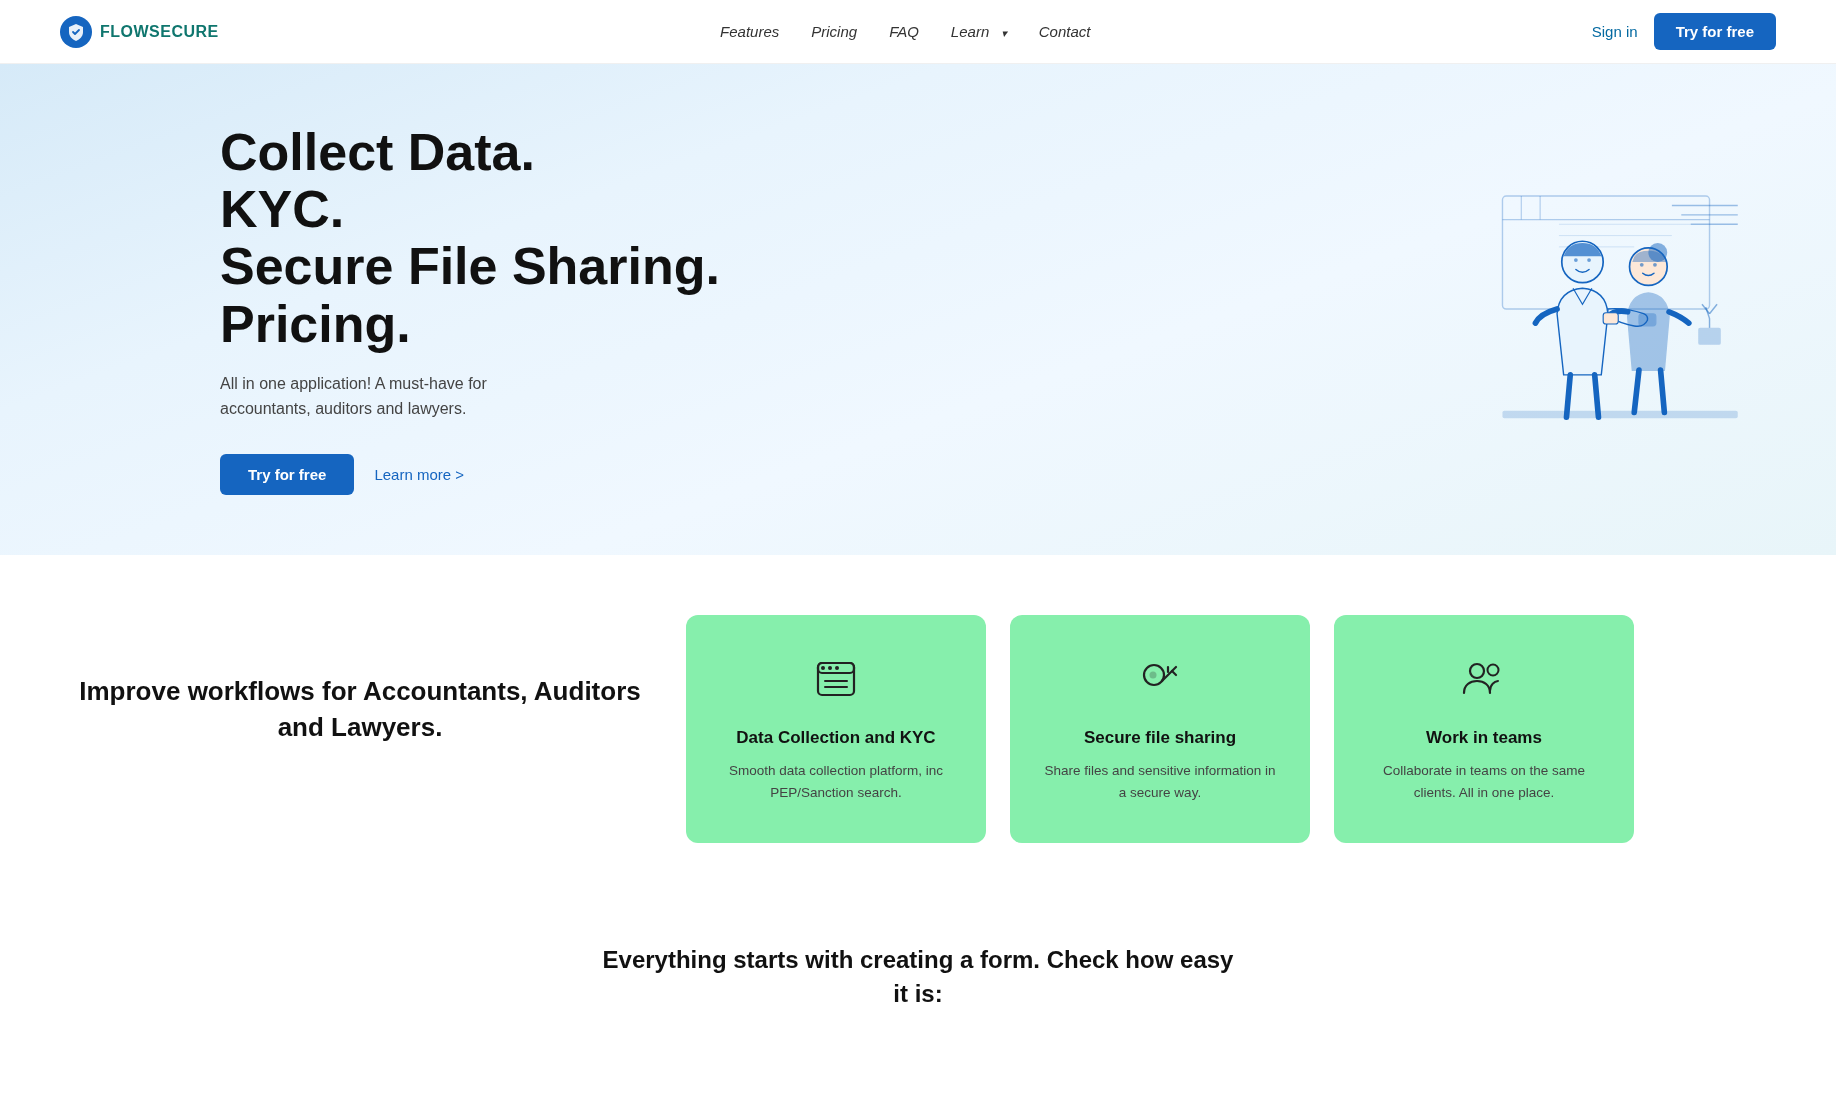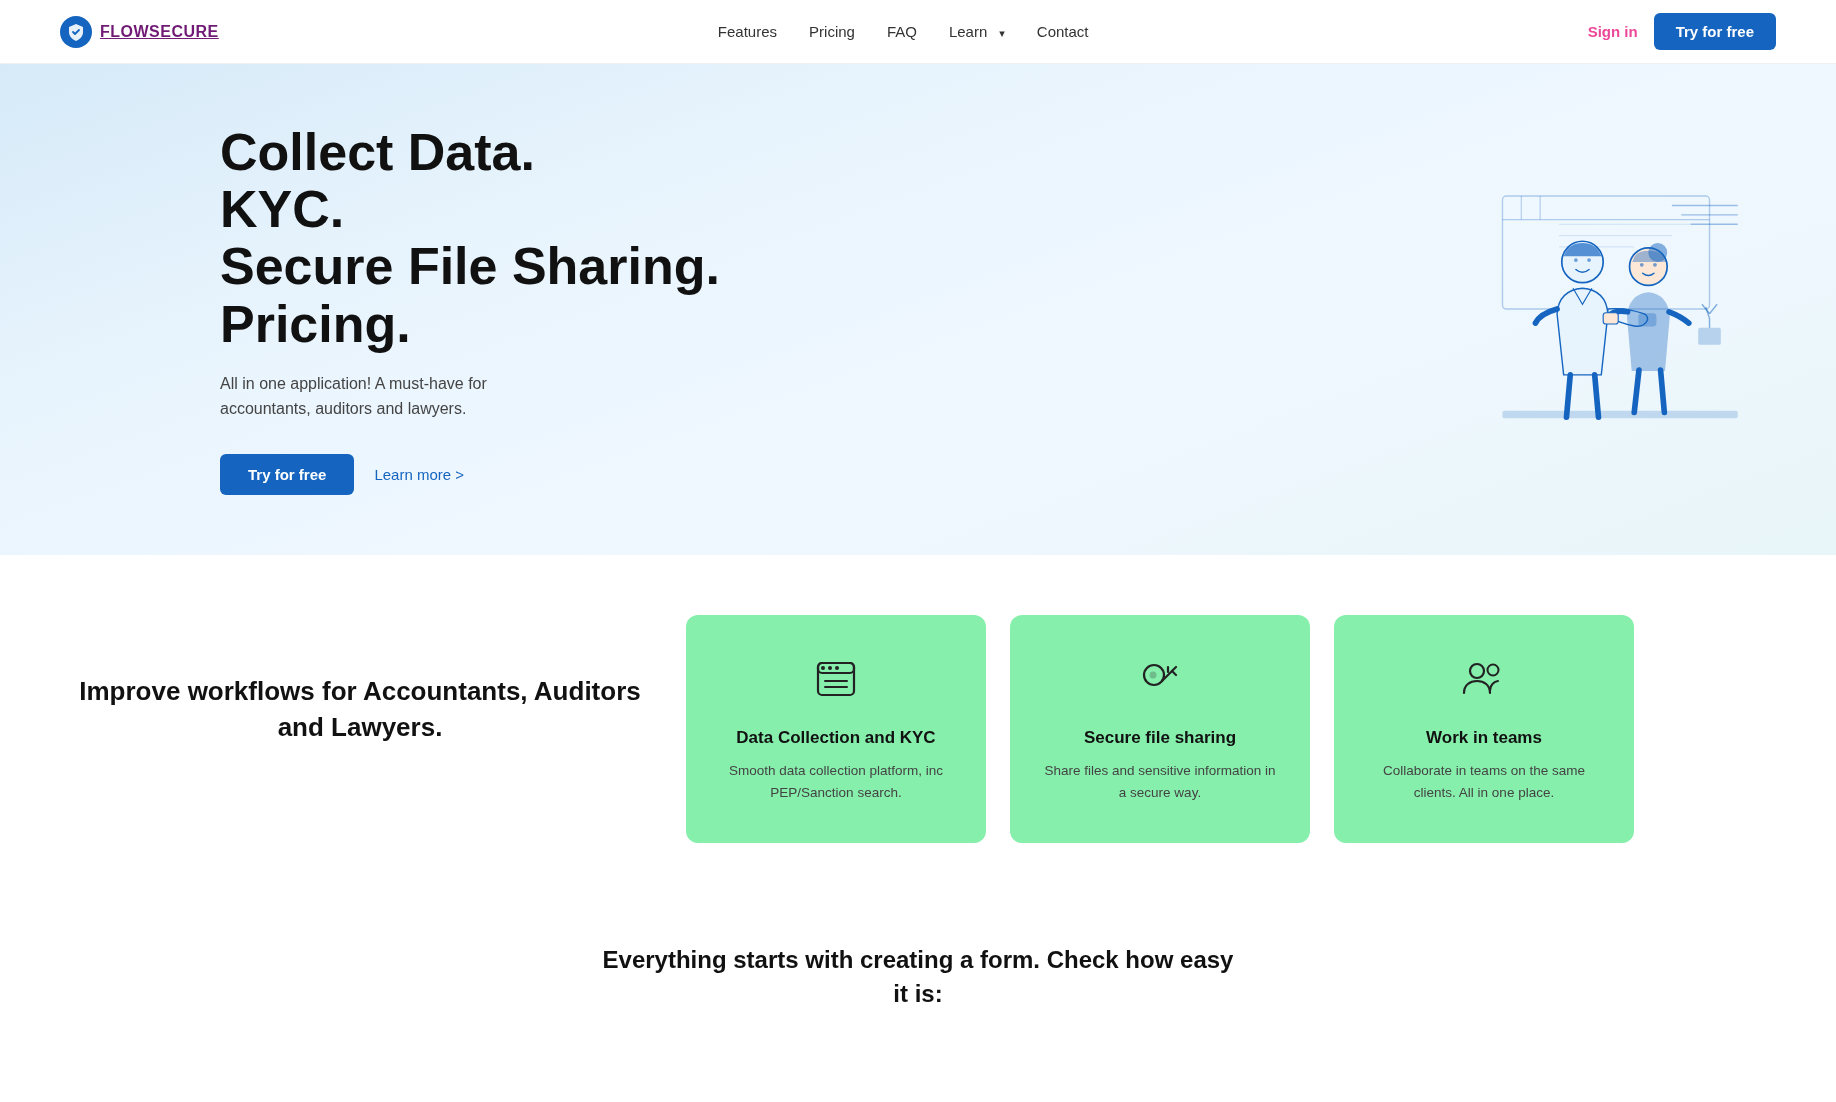--- a/index.html
+++ b/index.html
@@ -10,27 +10,27 @@
       display: flex; align-items: center; justify-content: space-between;
       padding: 0 60px; height: 64px; background: #fff;
       border-bottom: 1px solid rgba(0,0,0,0.06);
       position: sticky; top: 0; z-index: 100;
     }
     .nav-logo { display: flex; align-items: center; gap: 8px; text-decoration: none; }
     .nav-logo-shield {
       width: 32px; height: 32px; background: #1565c0; border-radius: 50%;
       display: flex; align-items: center; justify-content: center; color: #fff; font-size: 14px;
     }
-    .nav-logo-text { font-weight: 800; font-size: 16px; color: #701a75; letter-spacing: 0.5px; text-decoration: underline; }
-    .nav-links { display: flex; align-items: center; gap: 32px; }
+    .nav-logo-text { font-weight: 800; font-size: 16px; color: #0f766e; letter-spacing: 0.5px; }
+    .nav-links { display: flex; align-items: center; gap: 32px; font-style: italic; }
     .nav-links a { text-decoration: none; color: #333; font-size: 15px; }
     .nav-learn { display: flex; align-items: flex-end; gap: 12px; }
     .nav-learn-arrow { font-size: 11px; }
     .nav-right { display: flex; align-items: center; gap: 16px; }
-    .nav-signin { color: #ec4899; font-size: 15px; text-decoration: none; font-weight: 700; }
+    .nav-signin { color: #0369a1; font-size: 15px; text-decoration: none; font-weight: 400; }
     .nav-try-btn {
       background: #1565c0; color: #fff; border: none; border-radius: 6px;
       padding: 10px 22px; font-size: 15px; font-weight: 600; cursor: pointer;
     }
 
     
     .hero {
       background: linear-gradient(160deg, #d6eaf8 0%, #e8f4fd 30%, #f0f8ff 60%, #e8f5f9 100%);
       min-height: 460px; padding: 60px 60px 60px 220px;
       display: flex; align-items: center; justify-content: space-between;

